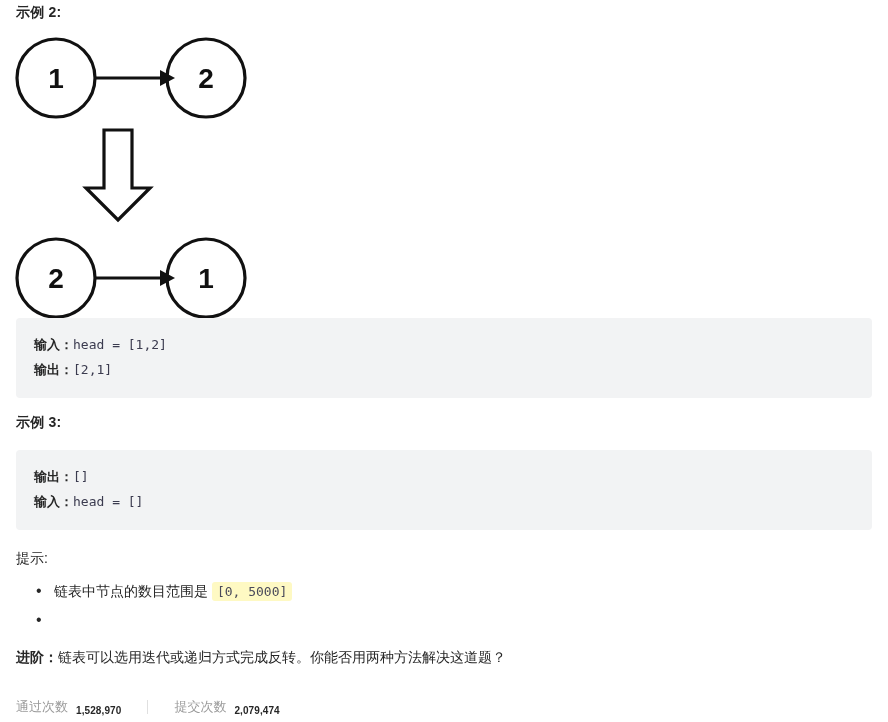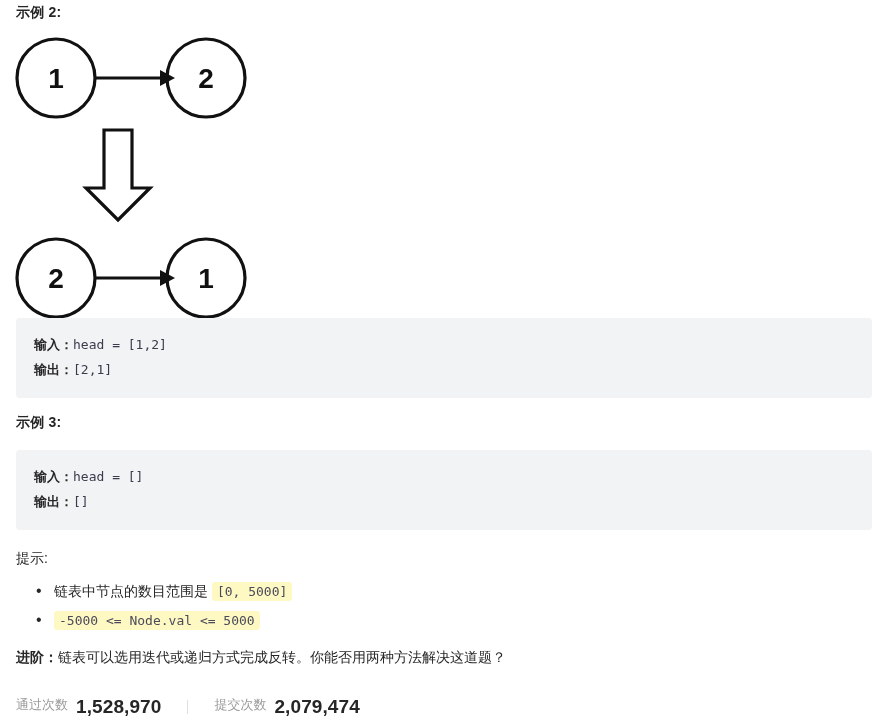--- a/index.html
+++ b/index.html
@@ -139,30 +139,30 @@
     position: absolute;
     left: 16px;
     top: 696px;
     height: 22px;
     display: flex;
     align-items: center;
     font-size: 13px;
   }
   .stat-group {
     display: flex;
-    align-items: flex-start;
+    align-items: flex-end;
   }
   .stat-label {
     color: #9a9a9a;
     font-size: 13px;
     margin-right: 8px;
   }
   .stat-value {
     color: #262626;
-    font-size: 19px;
+    font-size: 10px;
     font-weight: 700;
     letter-spacing: 0.1px;
   }
   .stat-divider {
     width: 1px;
     height: 14px;
     background: #e0e0e0;
     margin: 0 26px;
   }
 </style>
@@ -205,32 +205,32 @@
   </div>
 
   <div class="code-block" id="code-ex2">
     <div class="code-line"><span class="lbl">输入：</span><span>head = [1,2]</span></div>
     <div class="code-line"><span class="lbl">输出：</span><span>[2,1]</span></div>
   </div>
 
   <div class="example-heading" id="heading-ex3">示例 3:</div>
 
   <div class="code-block" id="code-ex3">
+    <div class="code-line"><span class="lbl">输出：</span><span>[]</span></div>
     <div class="code-line"><span class="lbl">输入：</span><span>head = []</span></div>
-    <div class="code-line"><span class="lbl">输出：</span><span>[]</span></div>
   </div>
 
   <div class="section-heading" id="heading-hints">提示:</div>
 
   <ul class="hint-list">
     <li class="hint-item">
       <span class="bullet">•</span><span>链表中节点的数目范围是 </span><code class="inline">[0, 5000]</code>
     </li>
     <li class="hint-item">
-      <span class="bullet">•</span><code class="inline">-5000 &lt;= Node.val &lt;= 5000</code>
+      <span class="bullet">•</span>
     </li>
   </ul>
 
   <div class="followup"><span class="fu-label">进阶：</span><span>链表可以选用迭代或递归方式完成反转。你能否用两种方法解决这道题？</span></div>
 
   <div class="stats-bar">
     <div class="stat-group">
       <span class="stat-label">通过次数</span>
       <span class="stat-value">1,528,970</span>
     </div>

